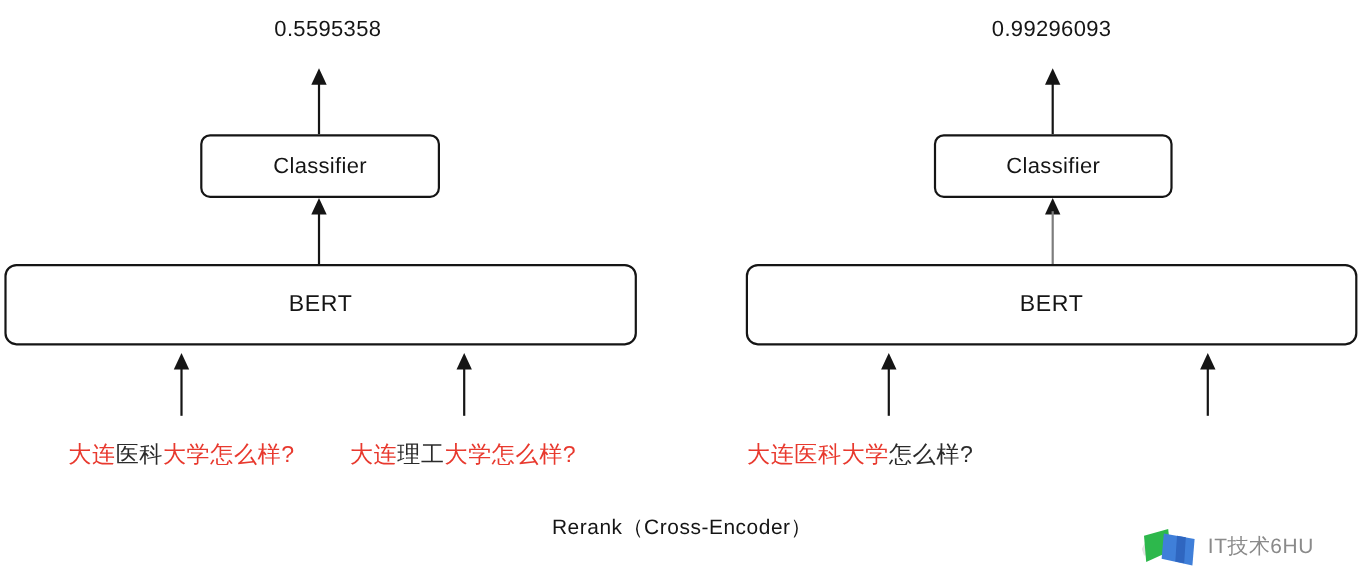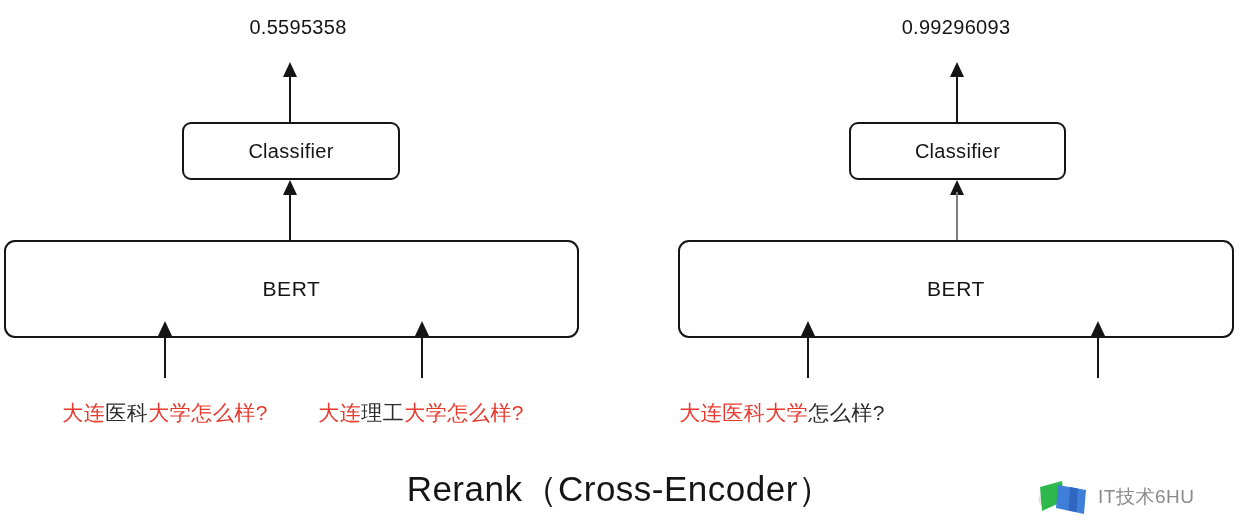--- a/index.html
+++ b/index.html
@@ -23,21 +23,21 @@
   }
   
   .node{
     position:absolute;
     border:2px solid var(--ink);
     border-radius:9px;
     background:#fff;
     display:flex;align-items:center;justify-content:center;
   }
   .classifier{width:218px;height:58px;font-size:20px;letter-spacing:.3px;justify-content:center;}
-  .bert{height:98px;border-radius:11px;font-size:21px;letter-spacing:.6px;}
+  .bert{height:74px;border-radius:11px;font-size:21px;letter-spacing:.6px;}
   .classifier-left{left:182px;top:122px;}
   .classifier-right{left:849px;top:122px;width:217px;}
   .bert-left{left:4px;top:240px;width:575px;}
   .bert-right{left:678px;top:240px;width:556px;}
   
   .score{
     position:absolute;top:16px;
     transform:translateX(-50%);
     font-size:20px;font-weight:500;letter-spacing:.3px;
     white-space:nowrap;
@@ -79,21 +79,21 @@
   .input-l1{left:165px;}
   .input-l2{left:421px;}
   .input-r1{left:782px;}
   .input-r2{left:1072px;}
   .seg.red{color:var(--red);}
   .seg.black{color:#2b2b2b;}
   
   .caption{
     position:absolute;left:620px;top:466px;
     transform:translateX(-50%);
-    font-size:35px;font-weight:500;letter-spacing:.5px;
+    font-size:19px;font-weight:500;letter-spacing:.5px;
     white-space:nowrap;
   }
   
   .watermark{
     position:absolute;left:1036px;top:479px;
     display:flex;align-items:center;gap:6px;
   }
   .watermark .wm-text{
     font-size:19px;color:var(--watermark-gray);
     letter-spacing:.5px;white-space:nowrap;

